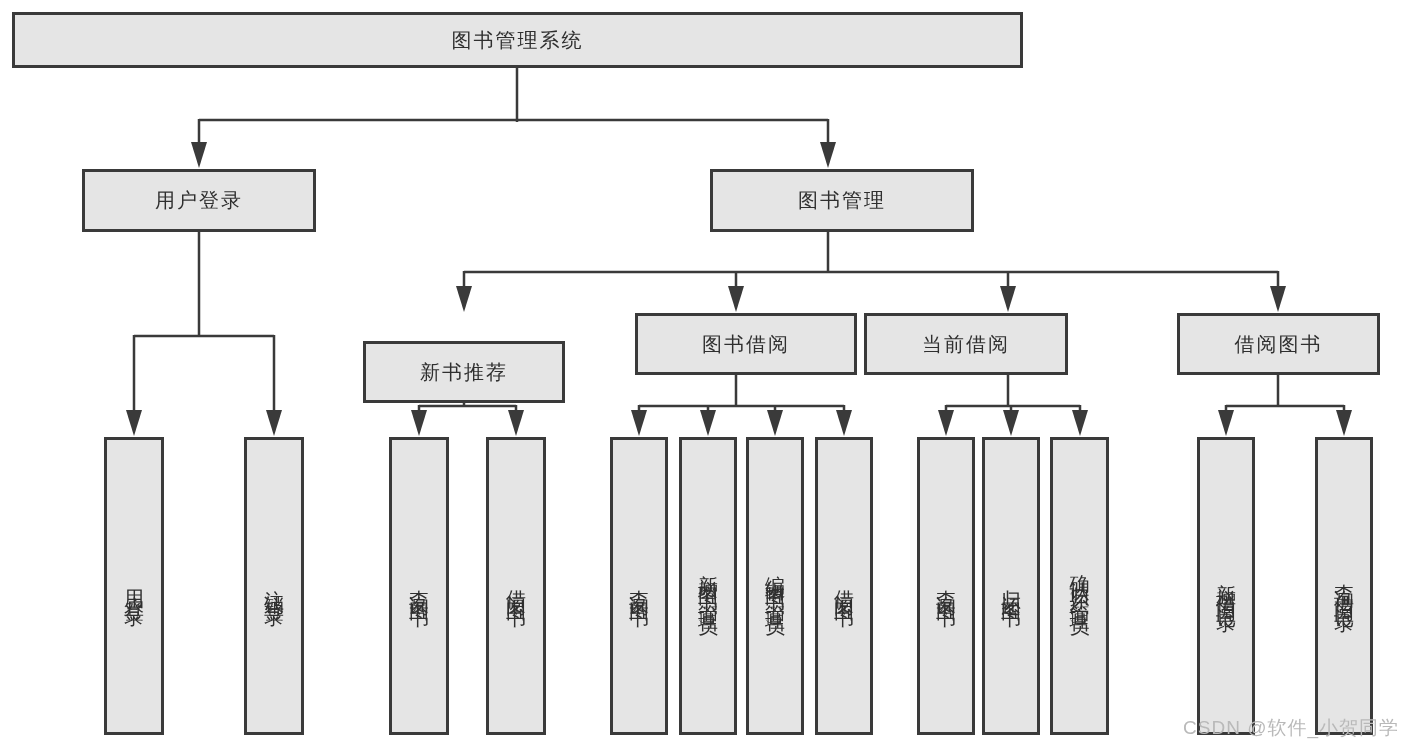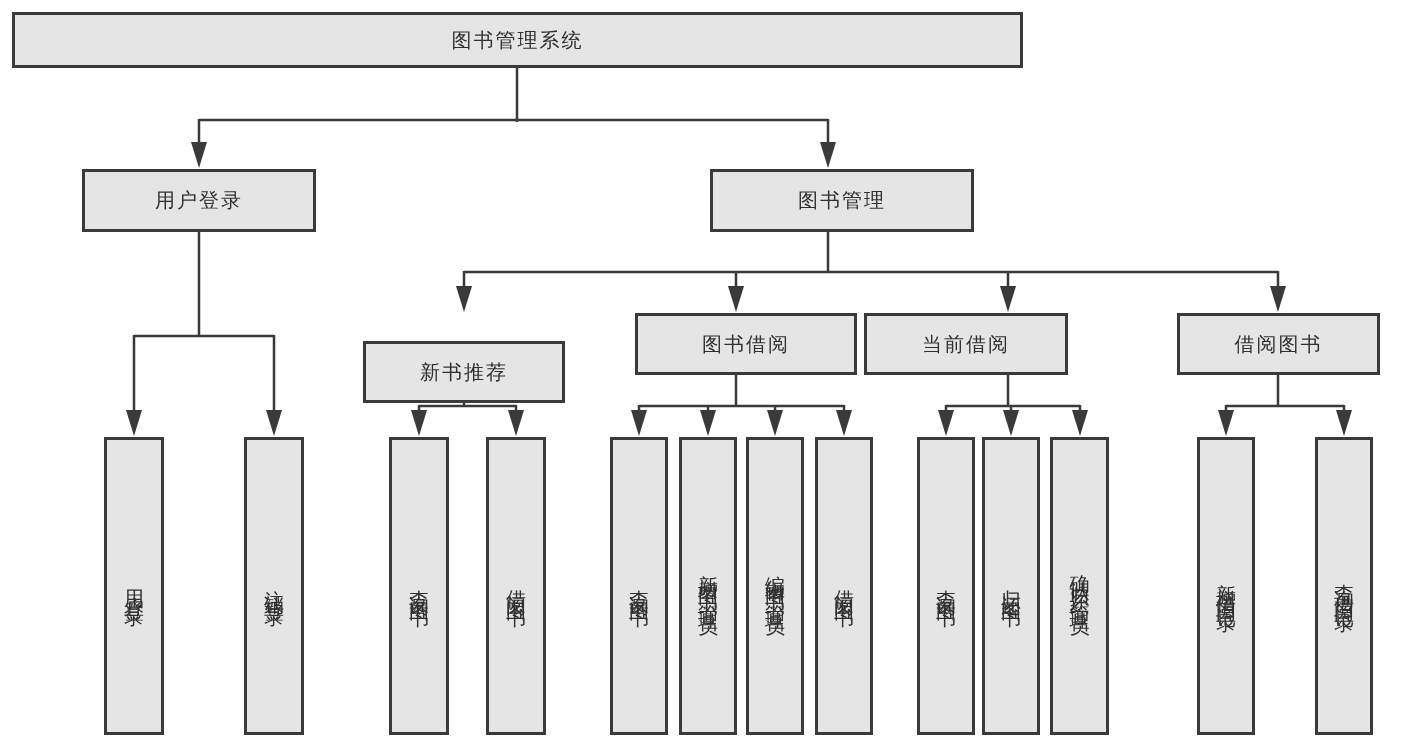--- a/index.html
+++ b/index.html
@@ -175,14 +175,15 @@
     <span>确认归还（管理员）</span>
   </div>
 
   <div class="box vbox" style="left:1197px; top:437px; width:58px; height:298px;">
     <span>新增借阅记录</span>
   </div>
   <div class="box vbox" style="left:1315px; top:437px; width:58px; height:298px;">
     <span>查询借阅记录</span>
   </div>
 
+  <div class="watermark">CSDN @软件_小贺同学</div>
 
 </div>
 
 </body></html>

